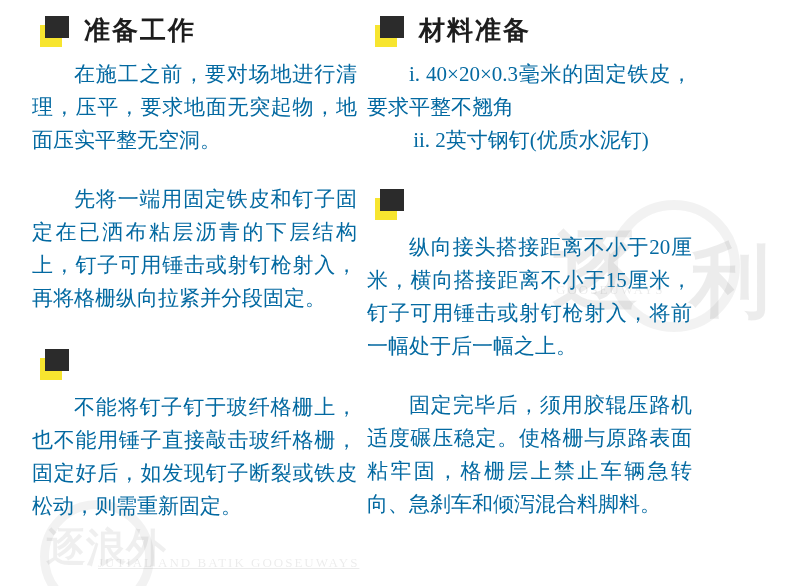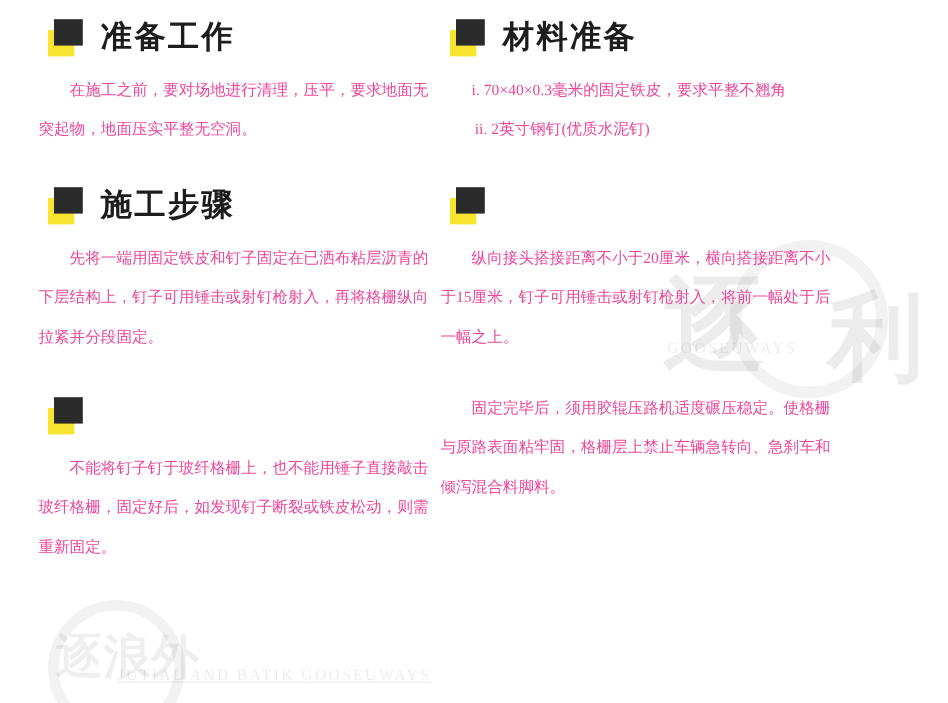--- a/index.html
+++ b/index.html
@@ -146,23 +146,23 @@
     top: 3px;
     font-size: 26px;
     font-weight: bold;
     color: #1d1d1d;
     letter-spacing: 2px;
     font-family: "Liberation Sans", sans-serif;
     line-height: 34px;
   }
 
   .section-body {
-    font-size: 13px;
+    font-size: 21px;
     line-height: 33px;
-    color: #ec4899;
+    color: #0369a1;
     font-family: "Liberation Serif", serif;
     text-align: justify;
     padding: 0 4px 0 6px;
   }
   .section-body p {
     margin: 0;
     text-indent: 2em;
   }
   .section-body p.center-ish {
     text-indent: 2.2em;
@@ -200,27 +200,20 @@
           <span class="sq-dark"></span>
         </span>
         <div class="section-title">准备工作</div>
       </div>
       <div class="section-body">
         <p>在施工之前，要对场地进行清理，压平，要求地面无突起物，地面压实平整无空洞。</p>
       </div>
     </div>
 
     <div class="section sec-2">
-      <div class="section-head">
-        <span class="marker">
-          <span class="sq-yellow"></span>
-          <span class="sq-dark"></span>
-        </span>
-        <div class="section-title">施工步骤</div>
-      </div>
       <div class="section-body">
         <p>先将一端用固定铁皮和钉子固定在已洒布粘层沥青的下层结构上，钉子可用锤击或射钉枪射入，再将格栅纵向拉紧并分段固定。</p>
       </div>
     </div>
 
     <div class="section sec-3">
       <div class="section-head">
         <span class="marker">
           <span class="sq-yellow"></span>
           <span class="sq-dark"></span>
@@ -237,21 +230,21 @@
 
     <div class="section sec-r1">
       <div class="section-head">
         <span class="marker">
           <span class="sq-yellow"></span>
           <span class="sq-dark"></span>
         </span>
         <div class="section-title">材料准备</div>
       </div>
       <div class="section-body">
-        <p>i. 70×40×0.3毫米的固定铁皮，要求平整不翘角</p>
+        <p>i. 40×20×0.3毫米的固定铁皮，要求平整不翘角</p>
         <p class="center-ish">ii. 2英寸钢钉(优质水泥钉)</p>
       </div>
     </div>
 
     <div class="section sec-r2">
       <div class="section-head">
         <span class="marker">
           <span class="sq-yellow"></span>
           <span class="sq-dark"></span>
         </span>

